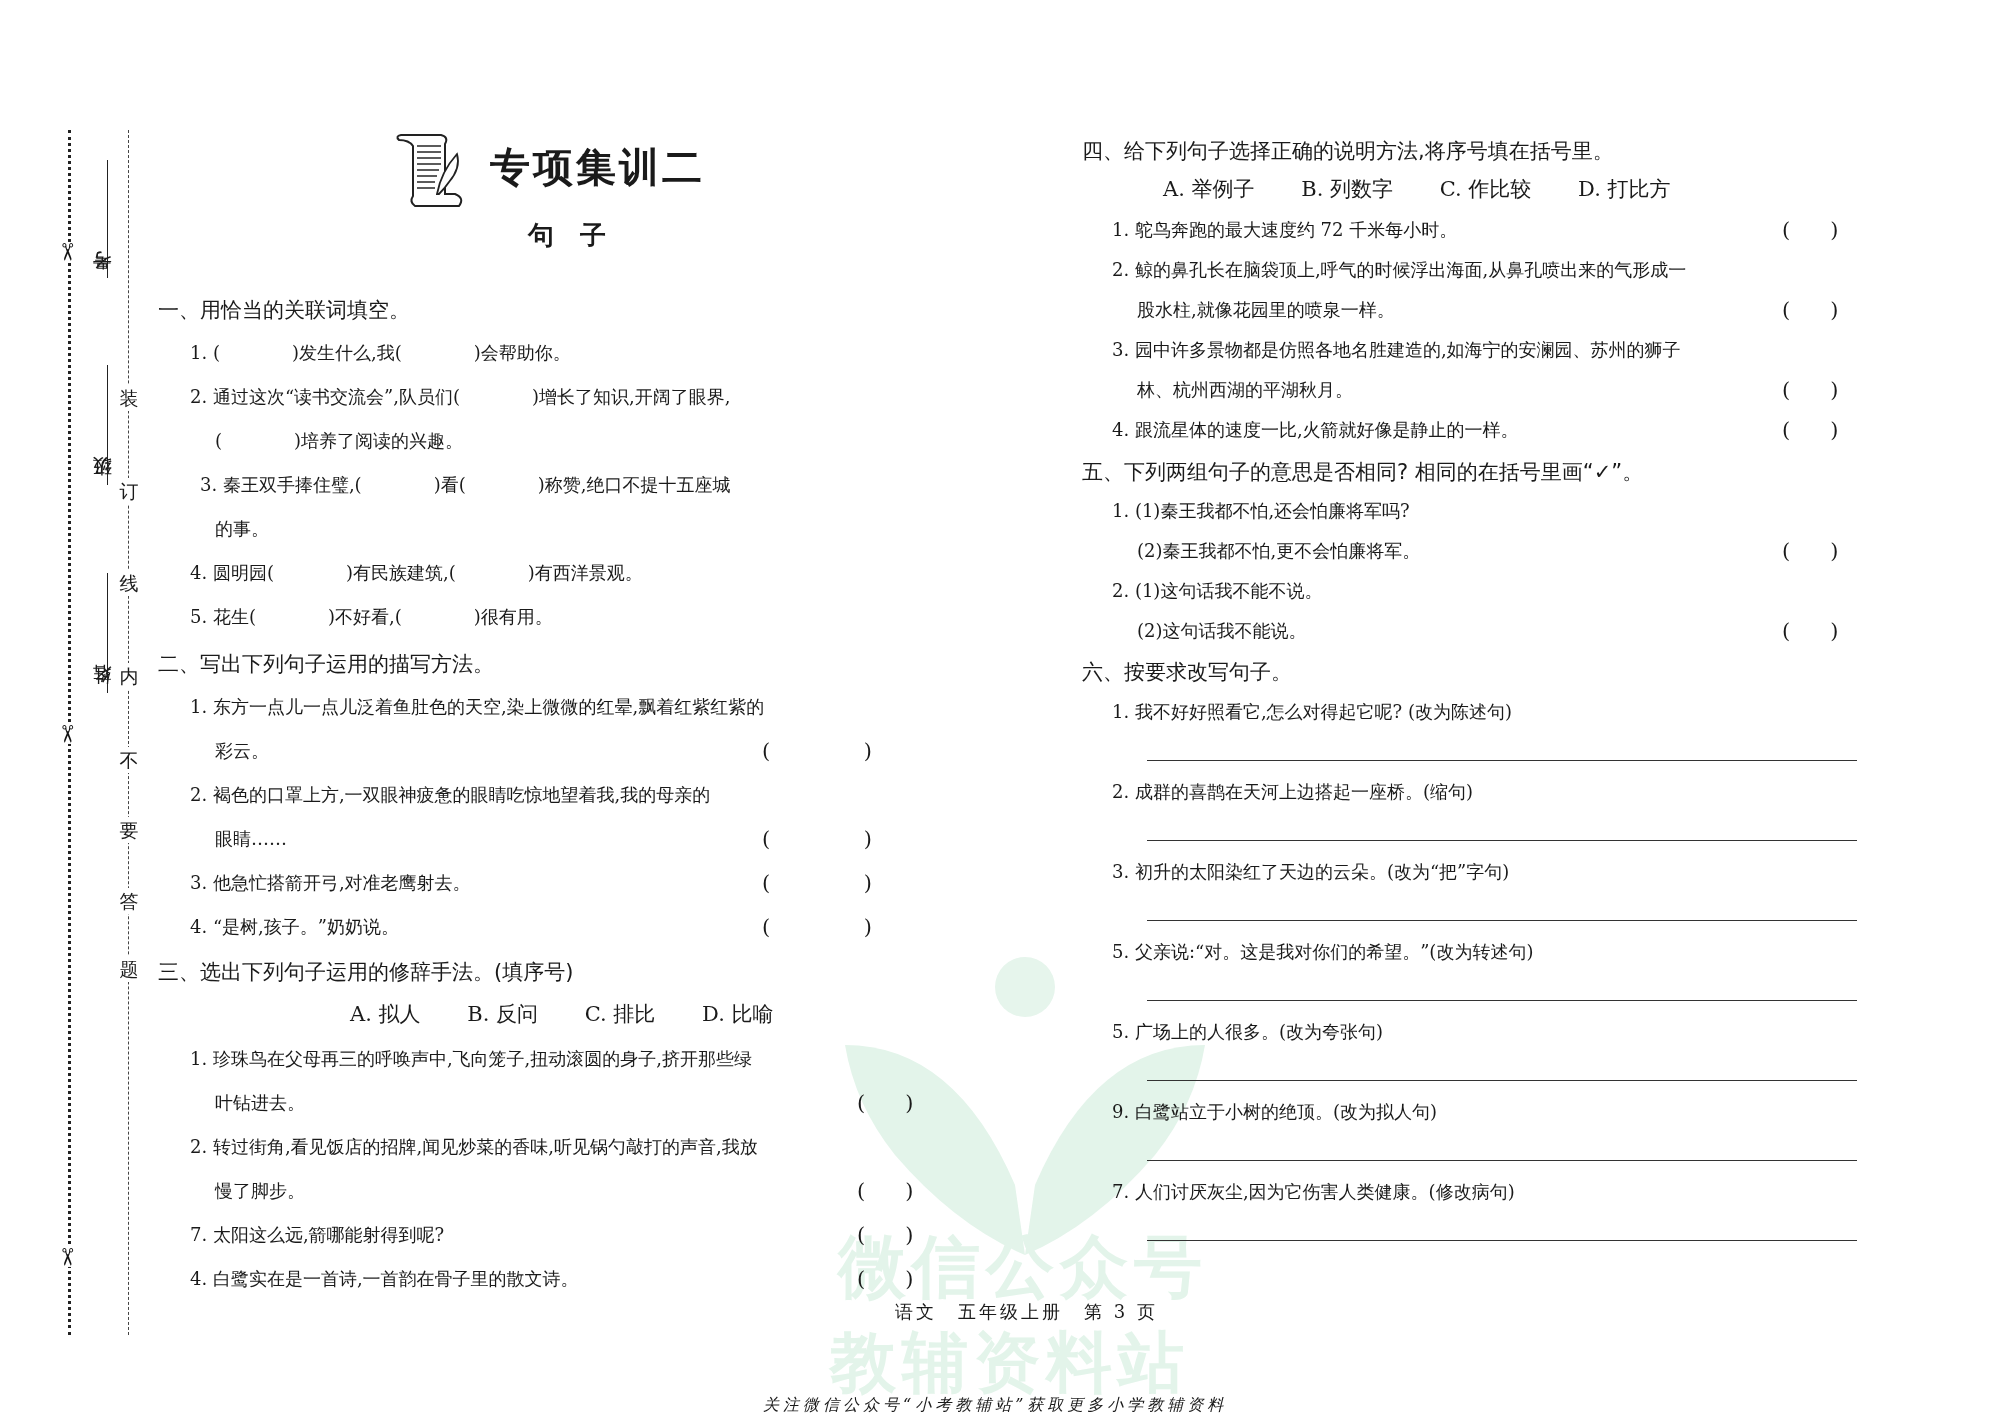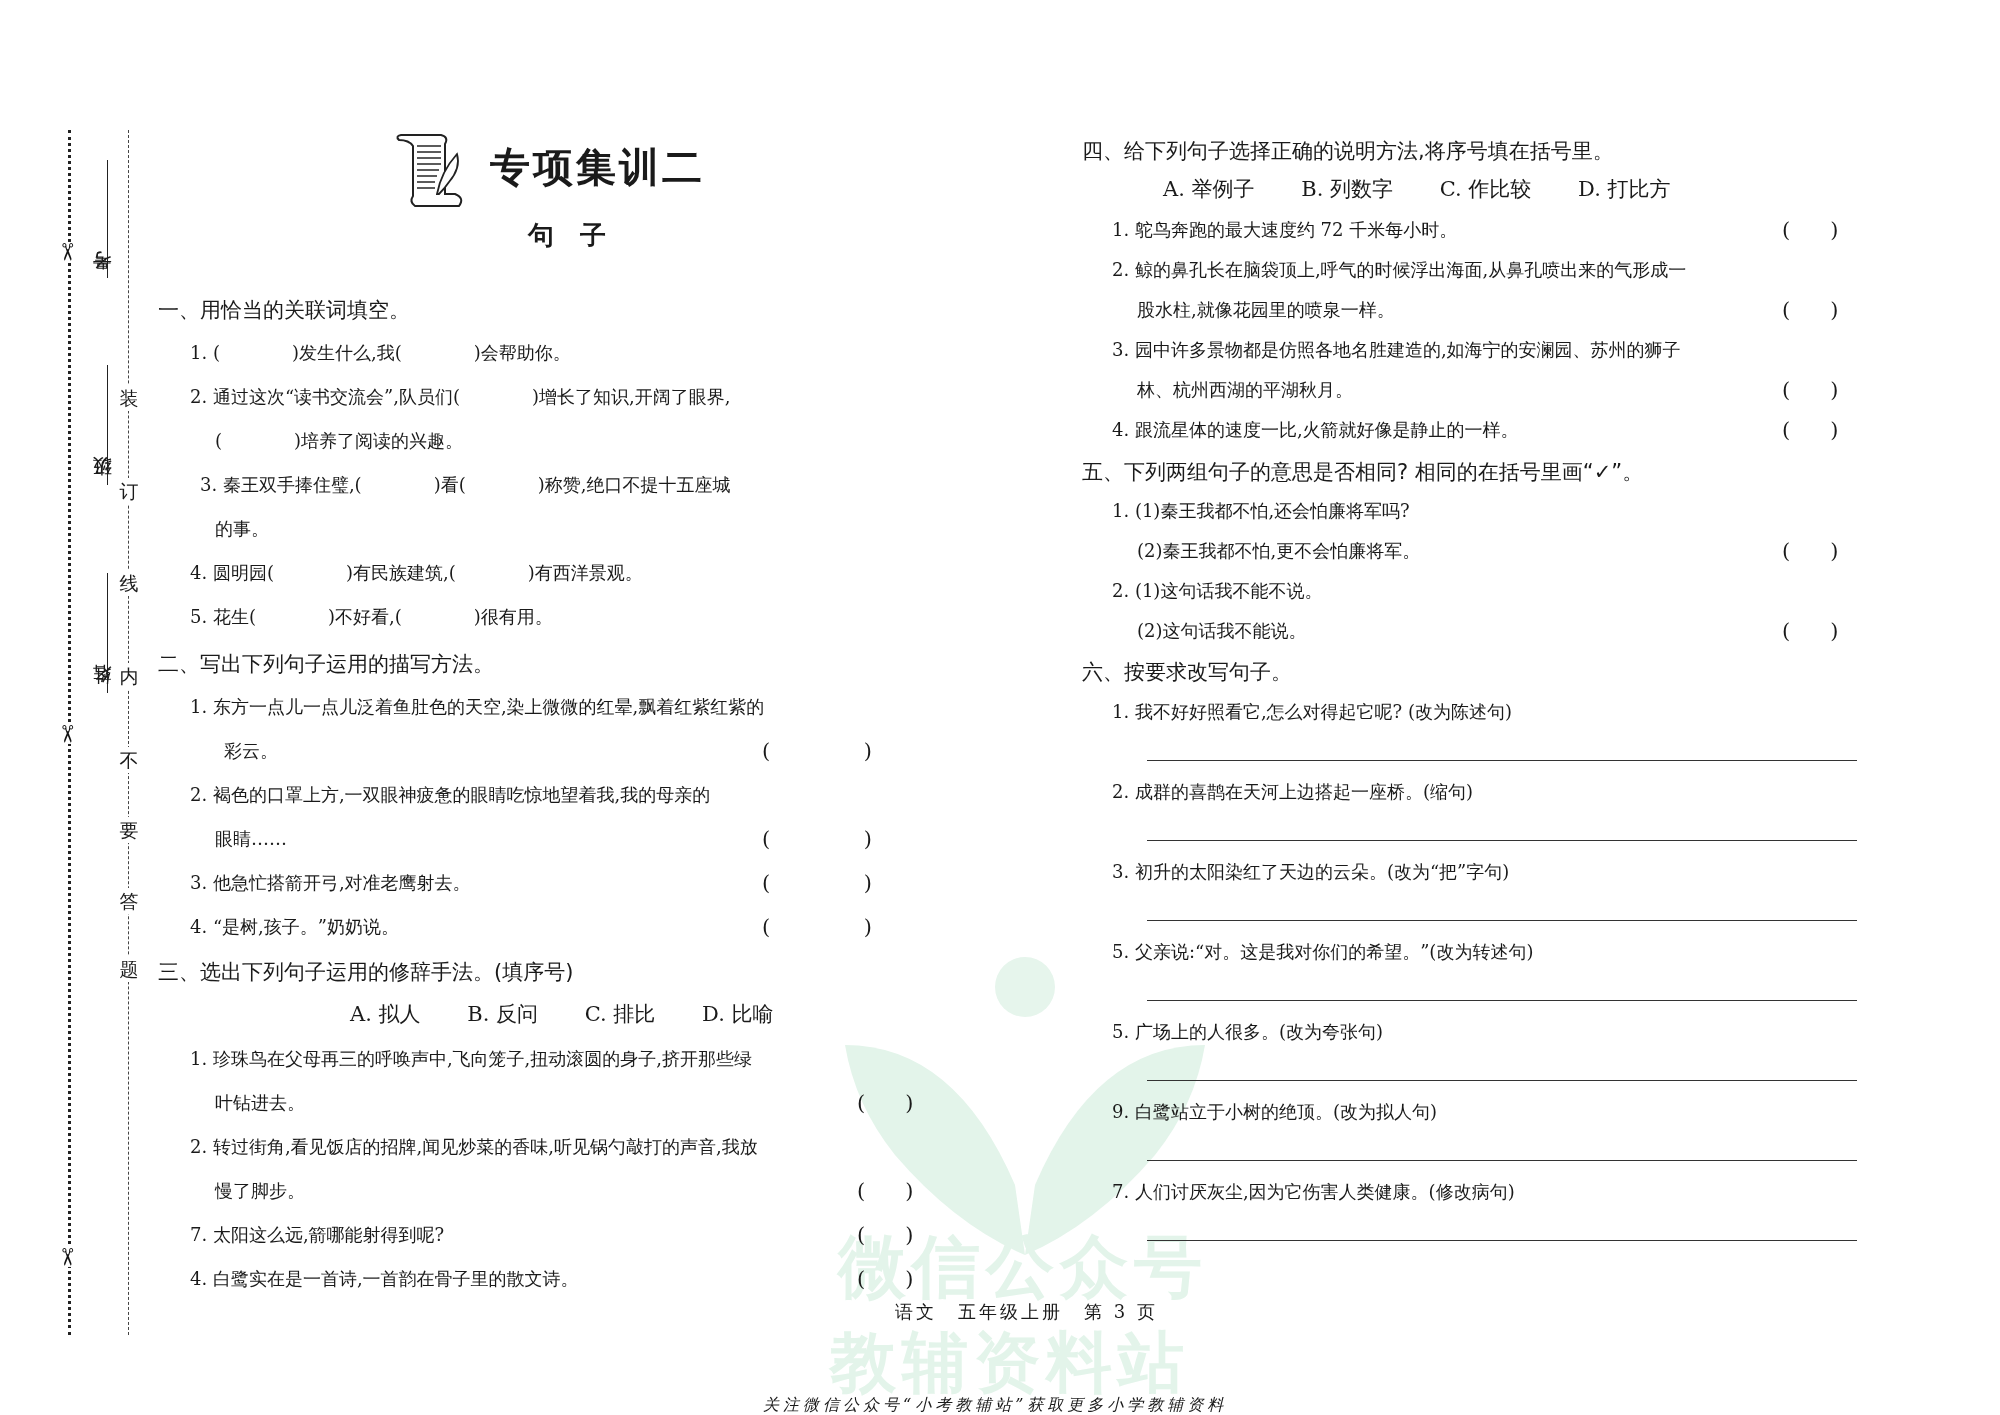--- a/index.html
+++ b/index.html
@@ -90,21 +90,21 @@
 <div class="line" style="left:190px;top:338px">1. (　　　　)发生什么,我(　　　　)会帮助你。</div>
 <div class="line" style="left:190px;top:382px">2. 通过这次“读书交流会”,队员们(　　　　)增长了知识,开阔了眼界,</div>
 <div class="line" style="left:215px;top:426px">(　　　　)培养了阅读的兴趣。</div>
 <div class="line" style="left:200px;top:470px">3. 秦王双手捧住璧,(　　　　)看(　　　　)称赞,绝口不提十五座城</div>
 <div class="line" style="left:215px;top:514px">的事。</div>
 <div class="line" style="left:190px;top:558px">4. 圆明园(　　　　)有民族建筑,(　　　　)有西洋景观。</div>
 <div class="line" style="left:190px;top:602px">5. 花生(　　　　)不好看,(　　　　)很有用。</div>
 
 <div class="sec-head" style="left:158px;top:650px">二、写出下列句子运用的描写方法。</div>
 <div class="line" style="left:190px;top:692px">1. 东方一点儿一点儿泛着鱼肚色的天空,染上微微的红晕,飘着红紫红紫的</div>
-<div class="line" style="left:224px;top:736px">彩云。</div>
+<div class="line" style="left:215px;top:736px">彩云。</div>
 <div class="paren" style="left:762px;top:736px">(              )</div>
 <div class="line" style="left:190px;top:780px">2. 褐色的口罩上方,一双眼神疲惫的眼睛吃惊地望着我,我的母亲的</div>
 <div class="line" style="left:215px;top:824px">眼睛……</div>
 <div class="paren" style="left:762px;top:824px">(              )</div>
 <div class="line" style="left:190px;top:868px">3. 他急忙搭箭开弓,对准老鹰射去。</div>
 <div class="paren" style="left:762px;top:868px">(              )</div>
 <div class="line" style="left:190px;top:912px">4. “是树,孩子。”奶奶说。</div>
 <div class="paren" style="left:762px;top:912px">(              )</div>
 
 <div class="sec-head" style="left:158px;top:958px">三、选出下列句子运用的修辞手法。(填序号)</div>

